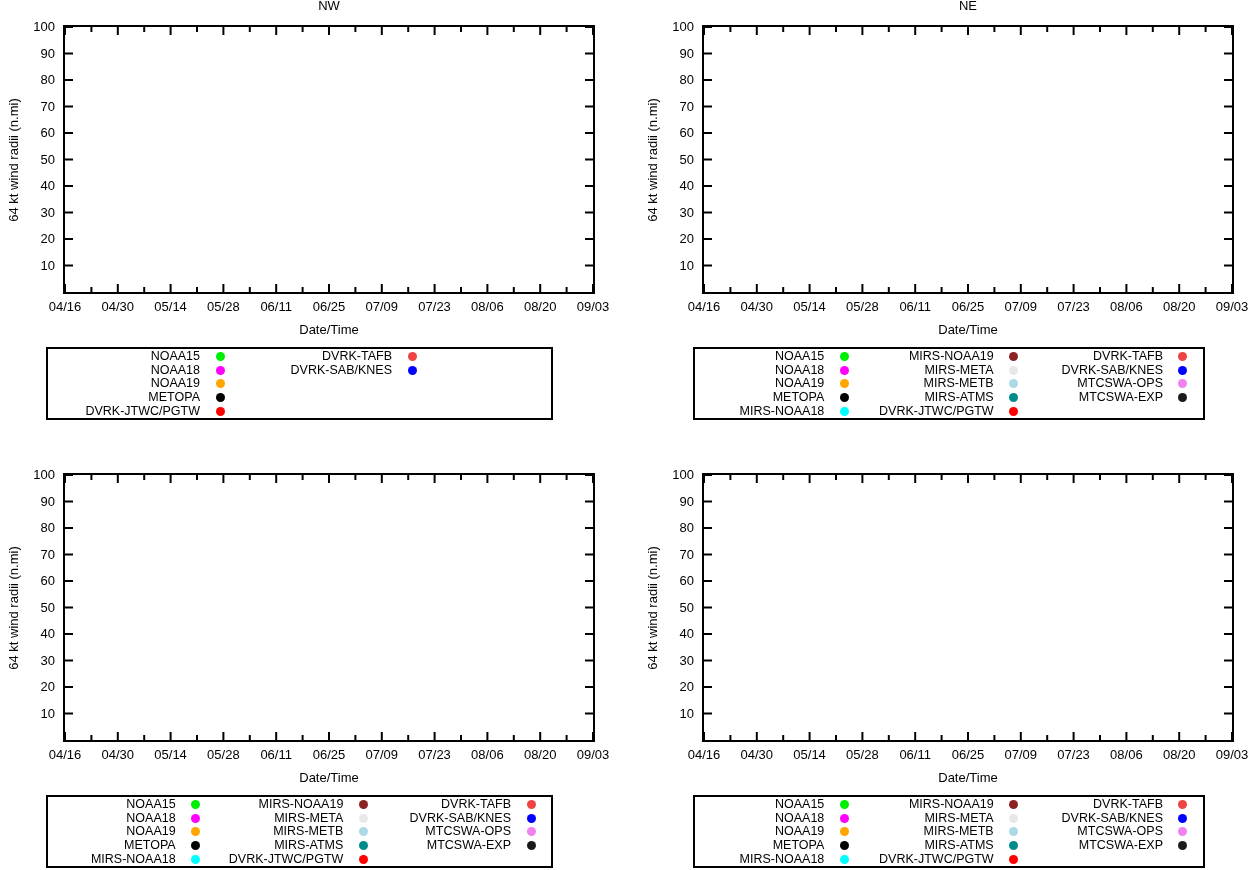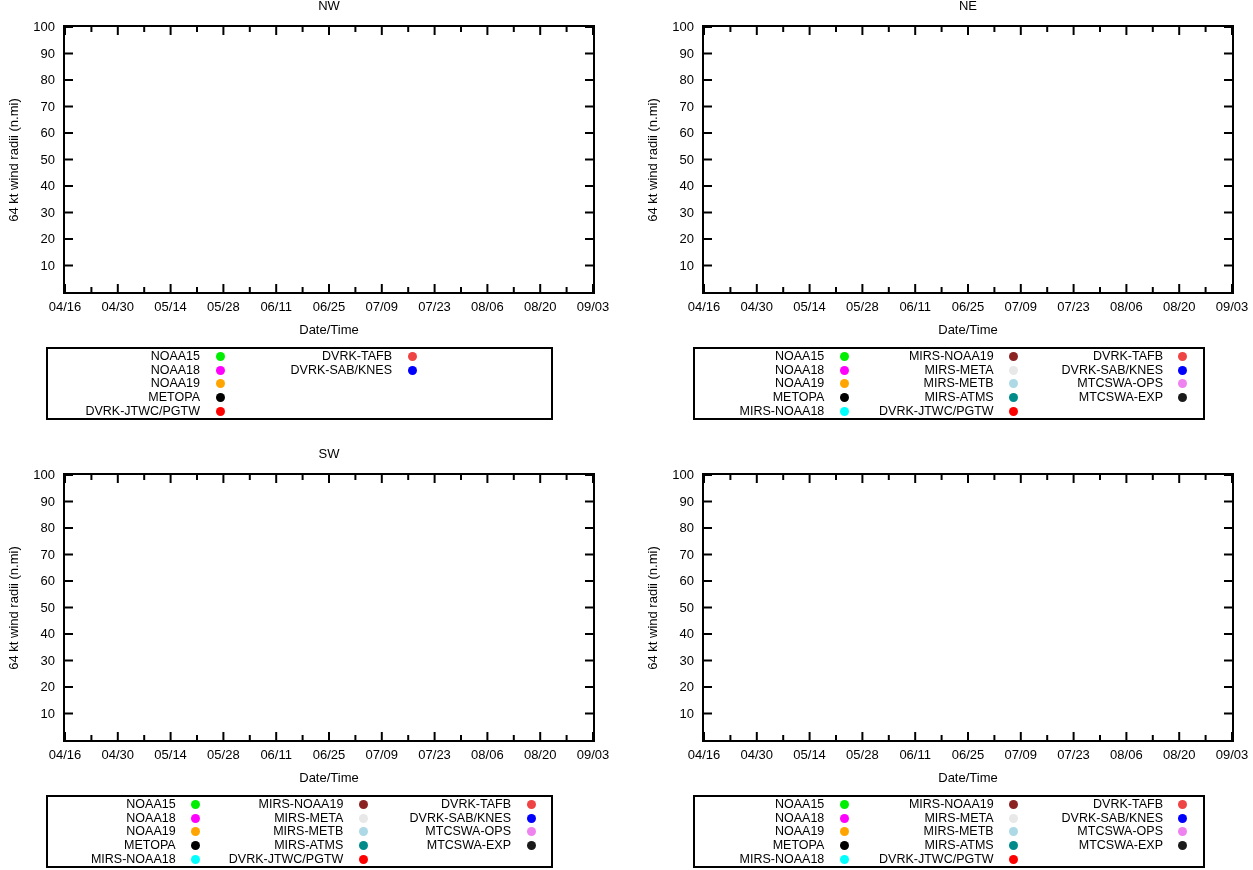--- a/index.html
+++ b/index.html
@@ -389,21 +389,20 @@
           <span class="legend-label">MTCSWA-EXP</span>
           <span class="legend-dot-wrap">
             <span class="legend-dot" style="background: rgb(26, 26, 26);"></span>
           </span>
         </div>
       </div>
     </div>
 </div>
 
 <div class="quadrant q-sw">
-  <div class="plot-title">SW</div>
   <div class="ylabel">64 kt wind radii (n.mi)</div>
   <div class="ytick-layer">
       <div class="ytick-label" style="left: 11px; top: 258.5px;">10</div>
       <div class="ytick-label" style="left: 11px; top: 232px;">20</div>
       <div class="ytick-label" style="left: 11px; top: 205.5px;">30</div>
       <div class="ytick-label" style="left: 11px; top: 179px;">40</div>
       <div class="ytick-label" style="left: 11px; top: 152.5px;">50</div>
       <div class="ytick-label" style="left: 11px; top: 126px;">60</div>
       <div class="ytick-label" style="left: 11px; top: 99.5px;">70</div>
       <div class="ytick-label" style="left: 11px; top: 73px;">80</div>

